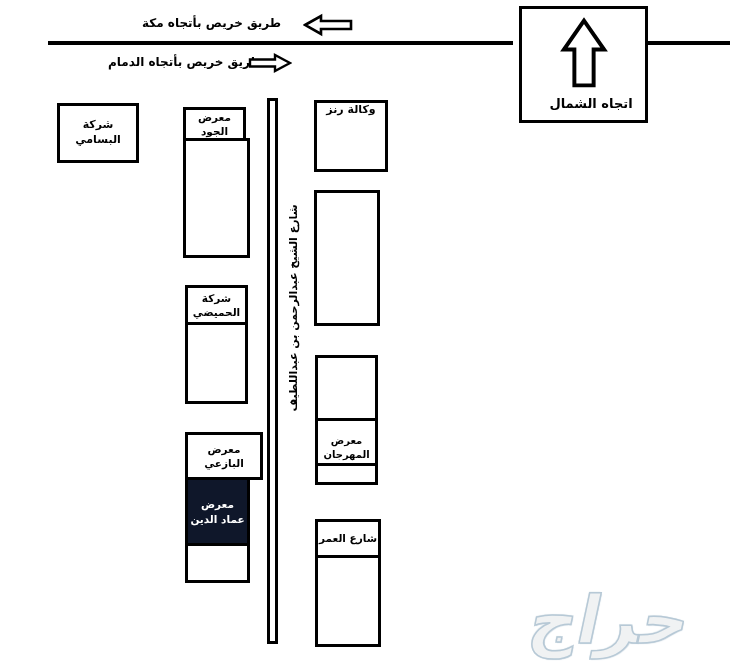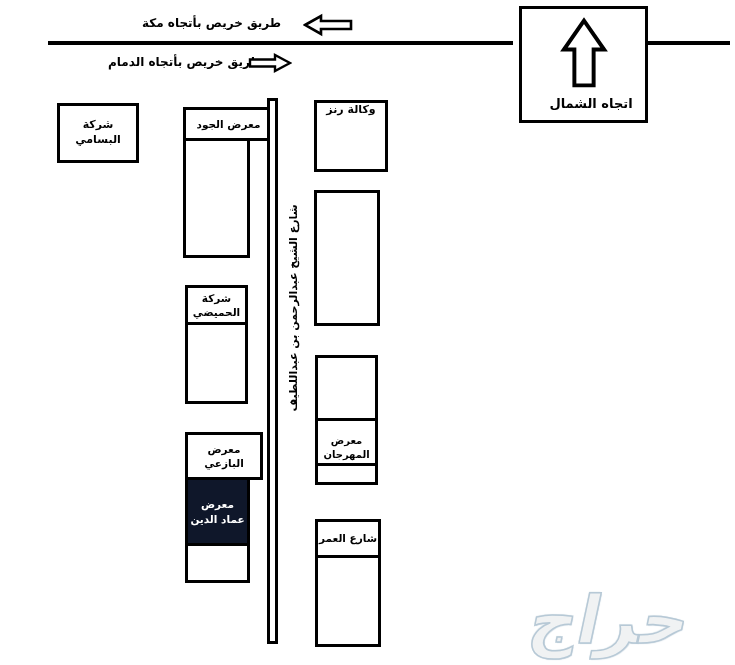--- a/index.html
+++ b/index.html
@@ -62,21 +62,21 @@
     <svg class="abs" style="left:34px;top:8px;" width="56" height="72" viewBox="0 0 64 82">
       <path d="M32,4 L9,37 L21,37 L21,78 L43,78 L43,37 L55,37 Z" fill="#ffffff" stroke="#000000" stroke-width="4.5" stroke-linejoin="miter"></path>
     </svg>
     <div class="lbl abs" style="left:15px;right:0;bottom:7px;">اتجاه الشمال</div>
   </div>
 
   <div class="box center" style="left:57px;top:103px;width:82px;height:60px;">
     <div class="lbl">شركة البسامي</div>
   </div>
 
-  <div class="box center" style="left:183px;top:107px;width:91px;height:34px;">
+  <div class="box center" style="left:183px;top:107px;width:63px;height:34px;">
     <div class="lbl" style="font-size:10.5px;">معرض الجود</div>
   </div>
   <div class="box" style="left:183px;top:138px;width:67px;height:120px;"></div>
 
   <div class="box center" style="left:185px;top:285px;width:63px;height:40px;">
     <div class="lbl" style="font-size:10.5px;">شركة الحميضي</div>
   </div>
   <div class="box" style="left:185px;top:322px;width:63px;height:82px;"></div>
 
   <div class="box center" style="left:185px;top:432px;width:78px;height:48px;">

